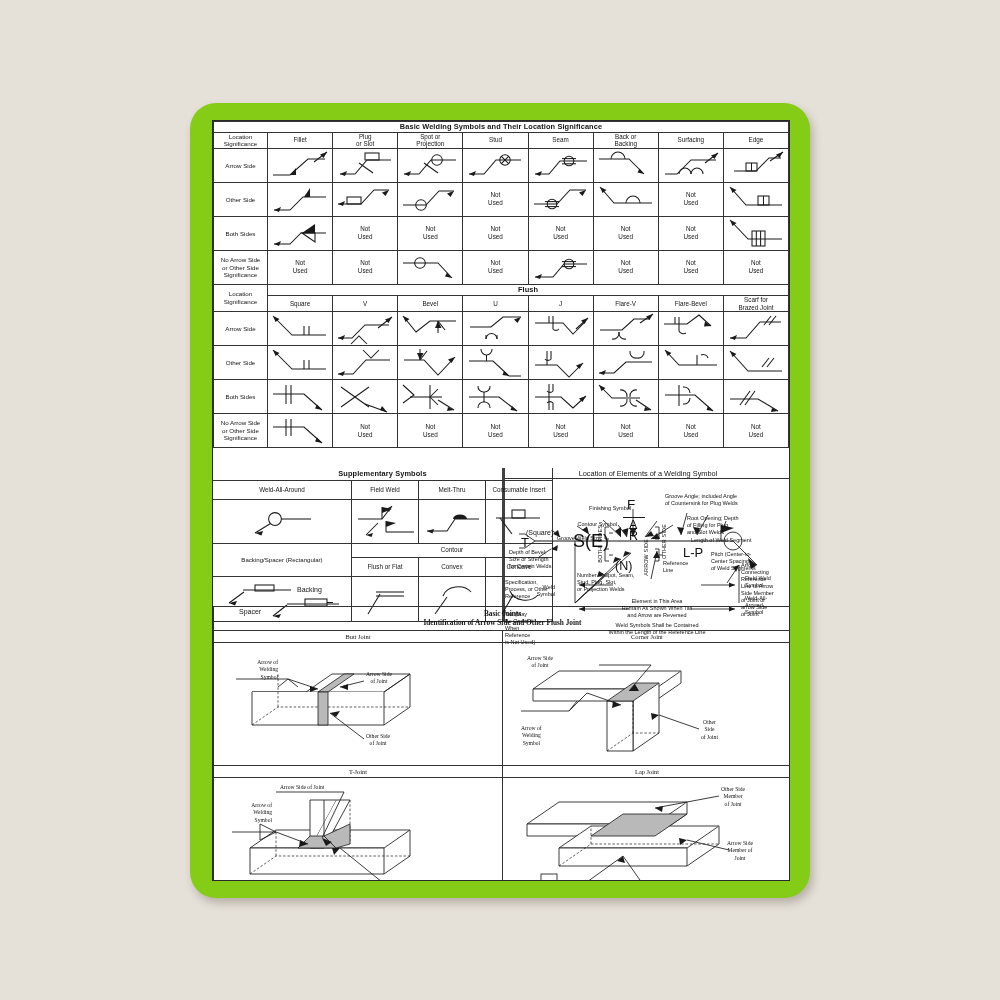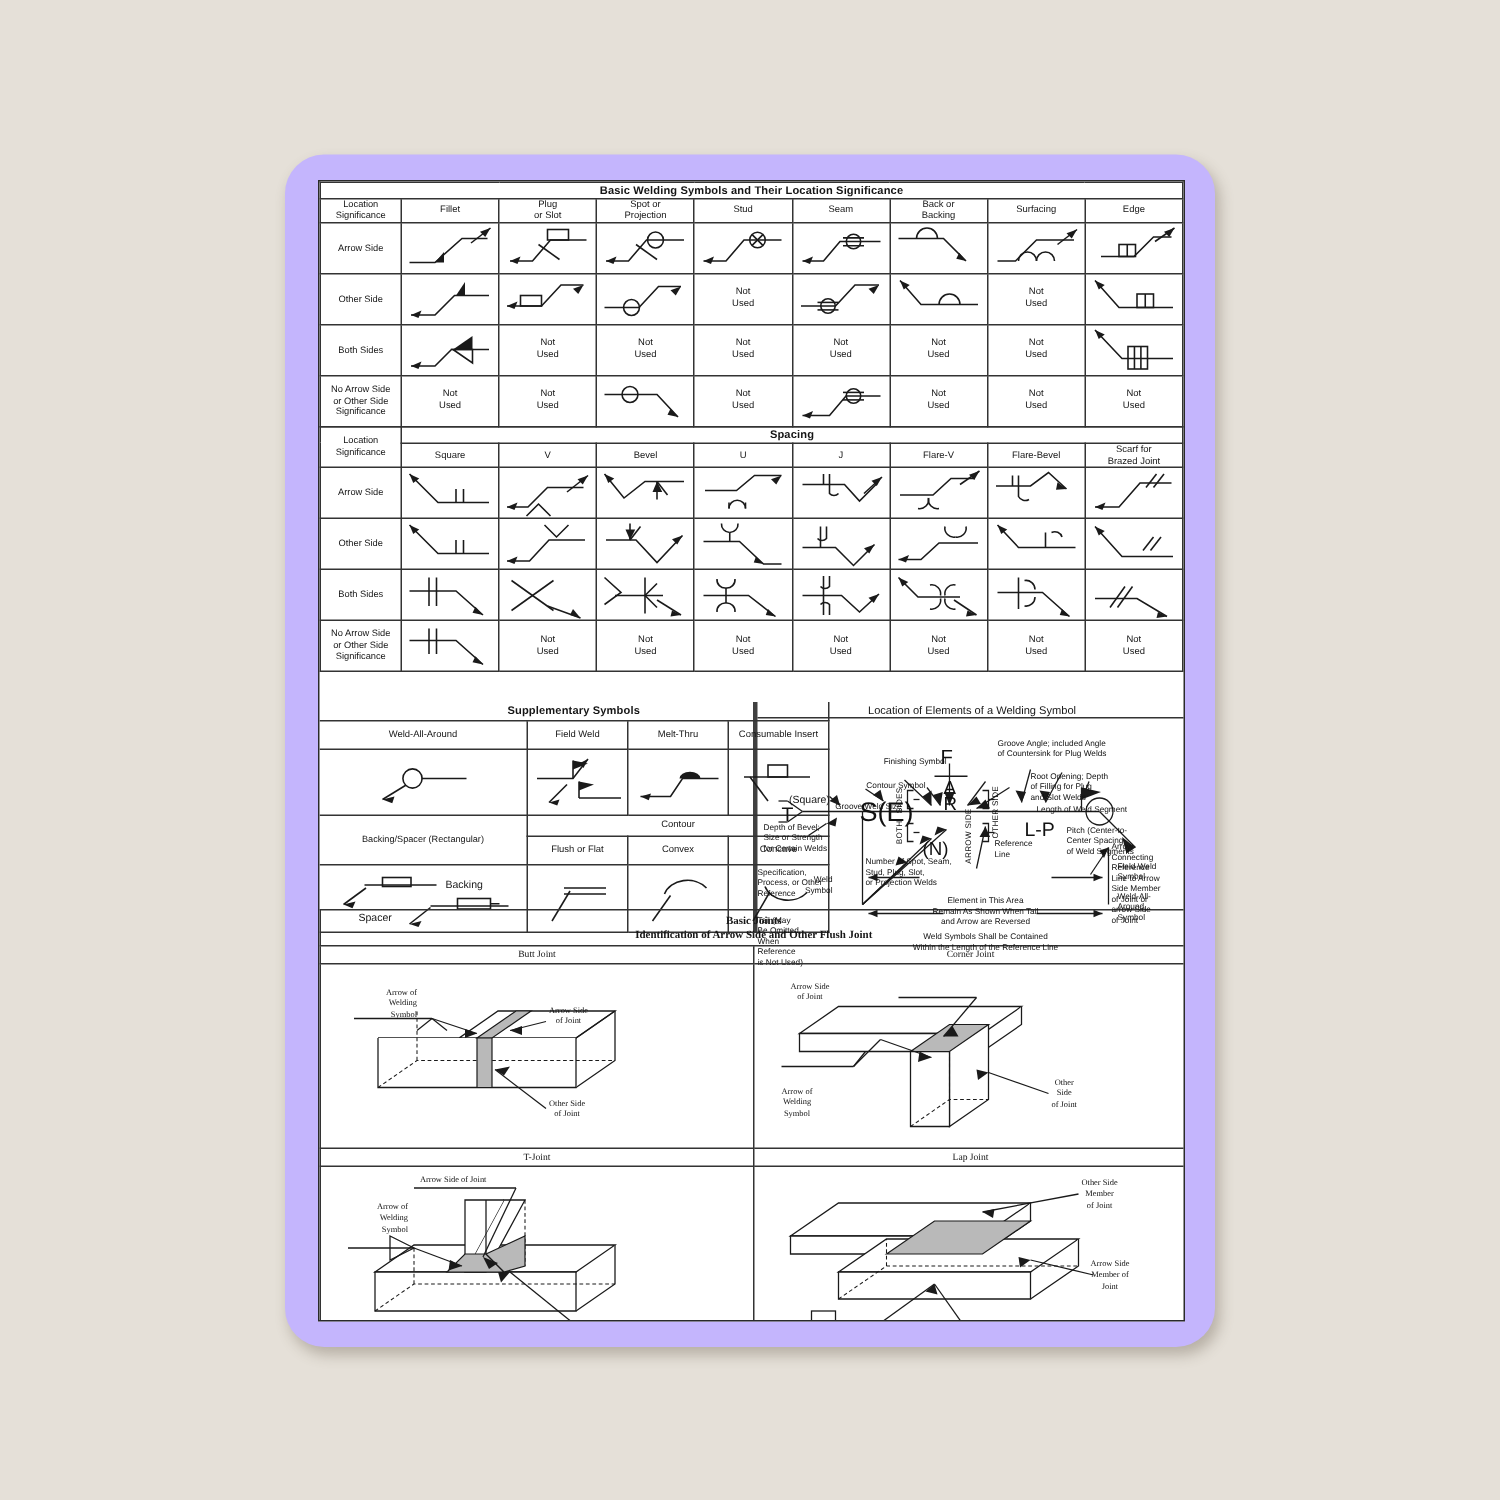--- a/index.html
+++ b/index.html
@@ -7,21 +7,21 @@
   body {
     background:#e5e0d8;
     font-family:"Liberation Sans", sans-serif;
     display:flex; align-items:center; justify-content:center;
   }
 
   
   #card {
     position:relative;
     width:620px; height:795px;
-    background:#c4b5fd;
+    background:#84cc16;
     border-radius:26px;
     box-shadow:3px 5px 9px rgba(90,80,65,.33);
   }
   #sheet {
     position:absolute; left:22px; top:17px;
     width:578px; height:761px;
     background:#fff;
     border:1px solid #2a2a2a;
     overflow:hidden;
   }
@@ -383,21 +383,21 @@
     </tbody>
       </table>
 
     <table style="margin-top:-1px">
       <tbody>
           <tr>
         <td class="colhead rowlab" rowspan="2">
           <div>Location</div>
               <div>Significance</div>
         </td>
-        <td class="band" colspan="8">Spacing</td>
+        <td class="band" colspan="8">Flush</td>
       </tr>
       <tr>
         <td class="colhead">
               <div>Square</div>
             </td>
         <td class="colhead">
               <div>V</div>
             </td>
         <td class="colhead">
               <div>Bevel</div>

